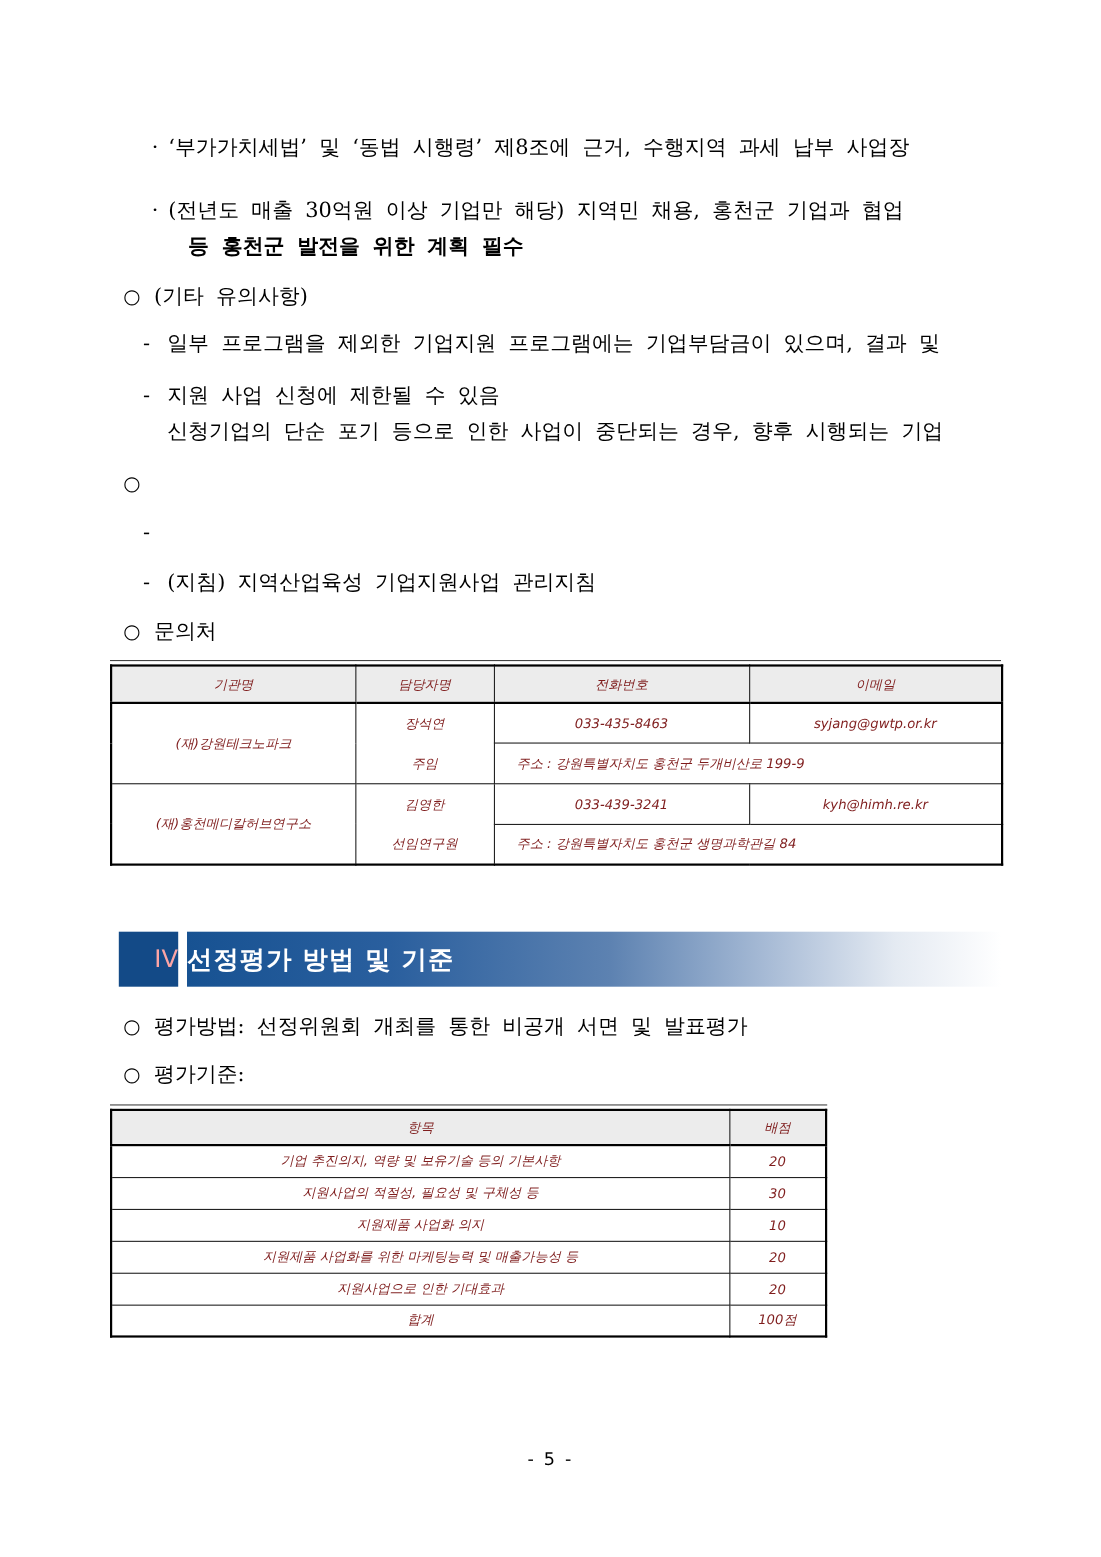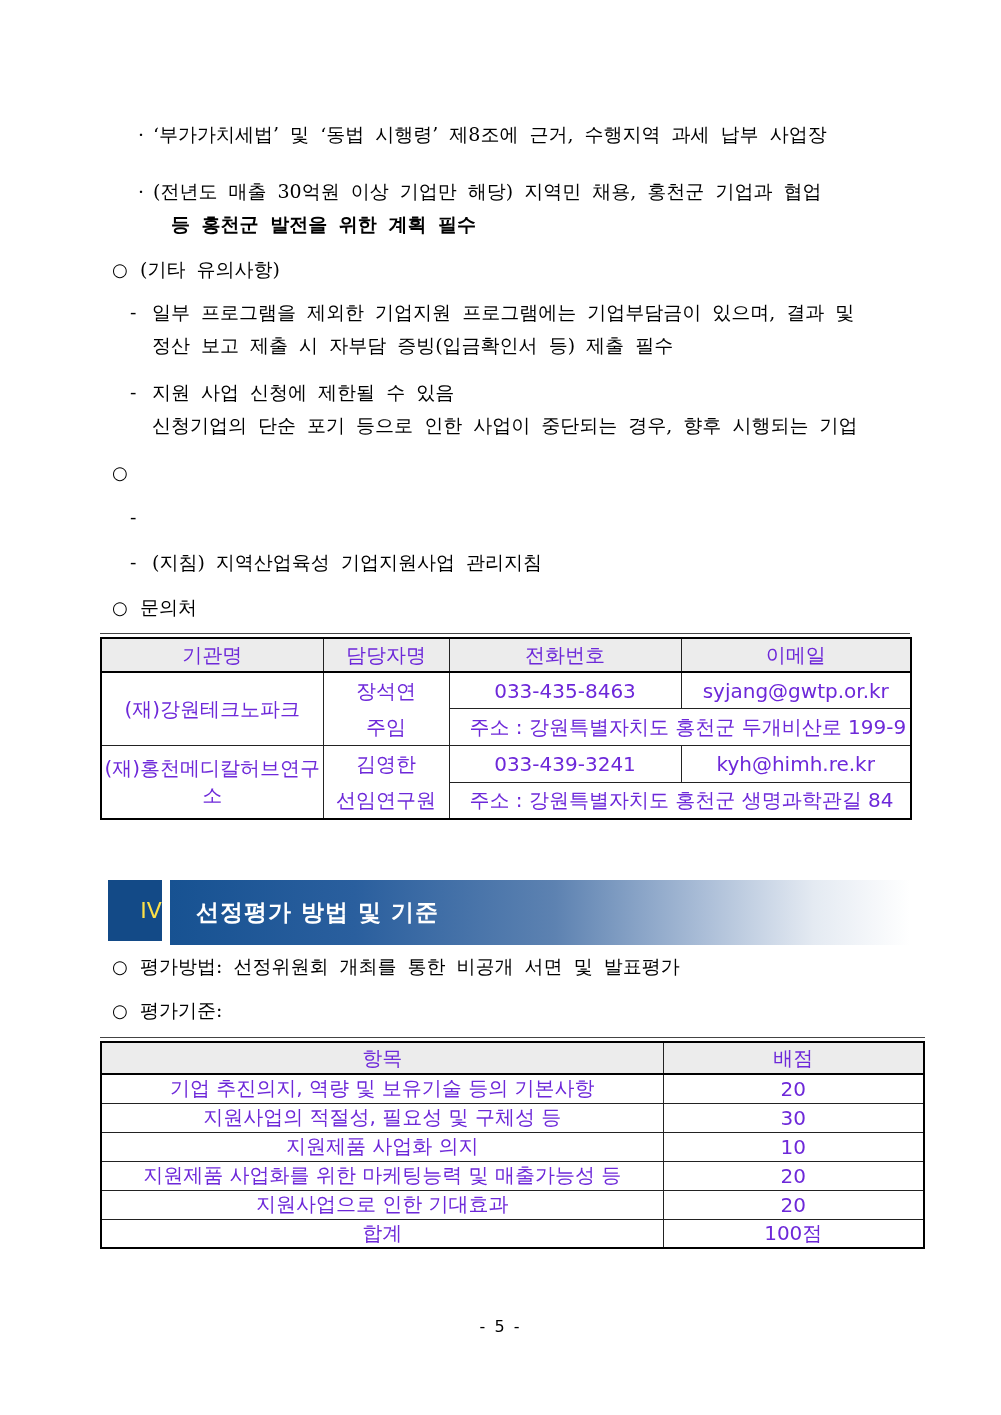--- a/index.html
+++ b/index.html
@@ -19,51 +19,51 @@
   .lv-circle{ padding-left:12px; }
   .lv-circle .mk { width:28px; font-size:18px; }
   .lv-dash  { padding-left:30px; }
   .lv-dash .mk { width:22px; }
   .mb24{margin-bottom:24px;} .mb14{margin-bottom:14px;} .mb12{margin-bottom:12px;}
   .mb11{margin-bottom:11px;} .mb10{margin-bottom:10px;}
 
   
   .tbl-wrap { border-top:1px solid #444; padding-top:3px; }
   .wrap1 { margin-top:9px;  width:810px; }
-  .wrap2 { margin-top:10px; width:825px; }
+  .wrap2 { margin-top:10px; width:652px; }
   table {
     border-collapse:collapse; width:100%; table-layout:fixed;
     font-family:"DejaVu Sans","Liberation Sans",sans-serif;
-    font-size:20px; color:#6d28d9;
+    font-size:12px; color:#7f1d1d;font-style:italic;
   }
   th, td { border:1px solid #222; }
   table { border:2px solid #000; }
   thead th { background:#ececec; font-weight:normal; border-bottom:2px solid #000; }
   .contact th { height:34px; }
   .contact td { height:36px; text-align:center; vertical-align:middle; }
   .contact td.addr { text-align:left; padding-left:20px; }
   .contact td.name div { line-height:36px; }
   .eval th { height:32px; }
   .eval td { height:29px; text-align:center; vertical-align:middle; }
 
   
   .section-band {
     margin-top:60px; margin-left:8px; width:802px; height:50px; display:flex;
     font-family:"DejaVu Sans","Liberation Sans",sans-serif;
   }
   .num-box {
-    width:54px; height:61px; flex:none;
-    background:var(--navy,#134a87); color:#fde047;
+    width:54px; height:50px; flex:none;
+    background:var(--navy,#134a87); color:#fca5a5;
     display:flex; align-items:center; justify-content:center; font-size:22px;padding-left:32px;
   }
   .band-bar {
-    width:740px; height:65px; margin-left:8px;
+    width:740px; height:50px; margin-left:8px;
     background:linear-gradient(to right,#175292 0%,#2a5f9e 25%,#5d82b1 52%,#aabdd7 72%,#e4eaf2 87%,#ffffff 100%);
     color:#fff; font-weight:bold; font-size:23px; letter-spacing:1px;
-    display:flex; align-items:center; padding-left:26px; white-space:nowrap;
+    display:flex; align-items:center; white-space:nowrap;
   }
   .sec2 { margin-top:20px; }
 
   .footer {
     position:absolute; top:1317px; left:0; width:100%; text-align:center;
     font-family:"DejaVu Sans","Liberation Sans",sans-serif; font-size:16px; letter-spacing:2px;
   }
 </style>
 </head>
 <body>
@@ -90,21 +90,20 @@
       <span class="mk">○</span>
       <div>
         <div>(기타 유의사항)</div>
       </div>
     </div>
 
     <div class="item lv-dash mb14">
       <span class="mk">-</span>
       <div>
         <div>일부 프로그램을 제외한 기업지원 프로그램에는 기업부담금이 있으며, 결과 및</div>
-        <div>정산 보고 제출 시 자부담 증빙(입금확인서 등) 제출 필수</div>
       </div>
     </div>
 
     <div class="item lv-dash mb14">
       <span class="mk">-</span>
       <div>
         <div>지원 사업 신청에 제한될 수 있음</div>
         <div>신청기업의 단순 포기 등으로 인한 사업이 중단되는 경우, 향후 시행되는 기업</div>
       </div>
     </div>

